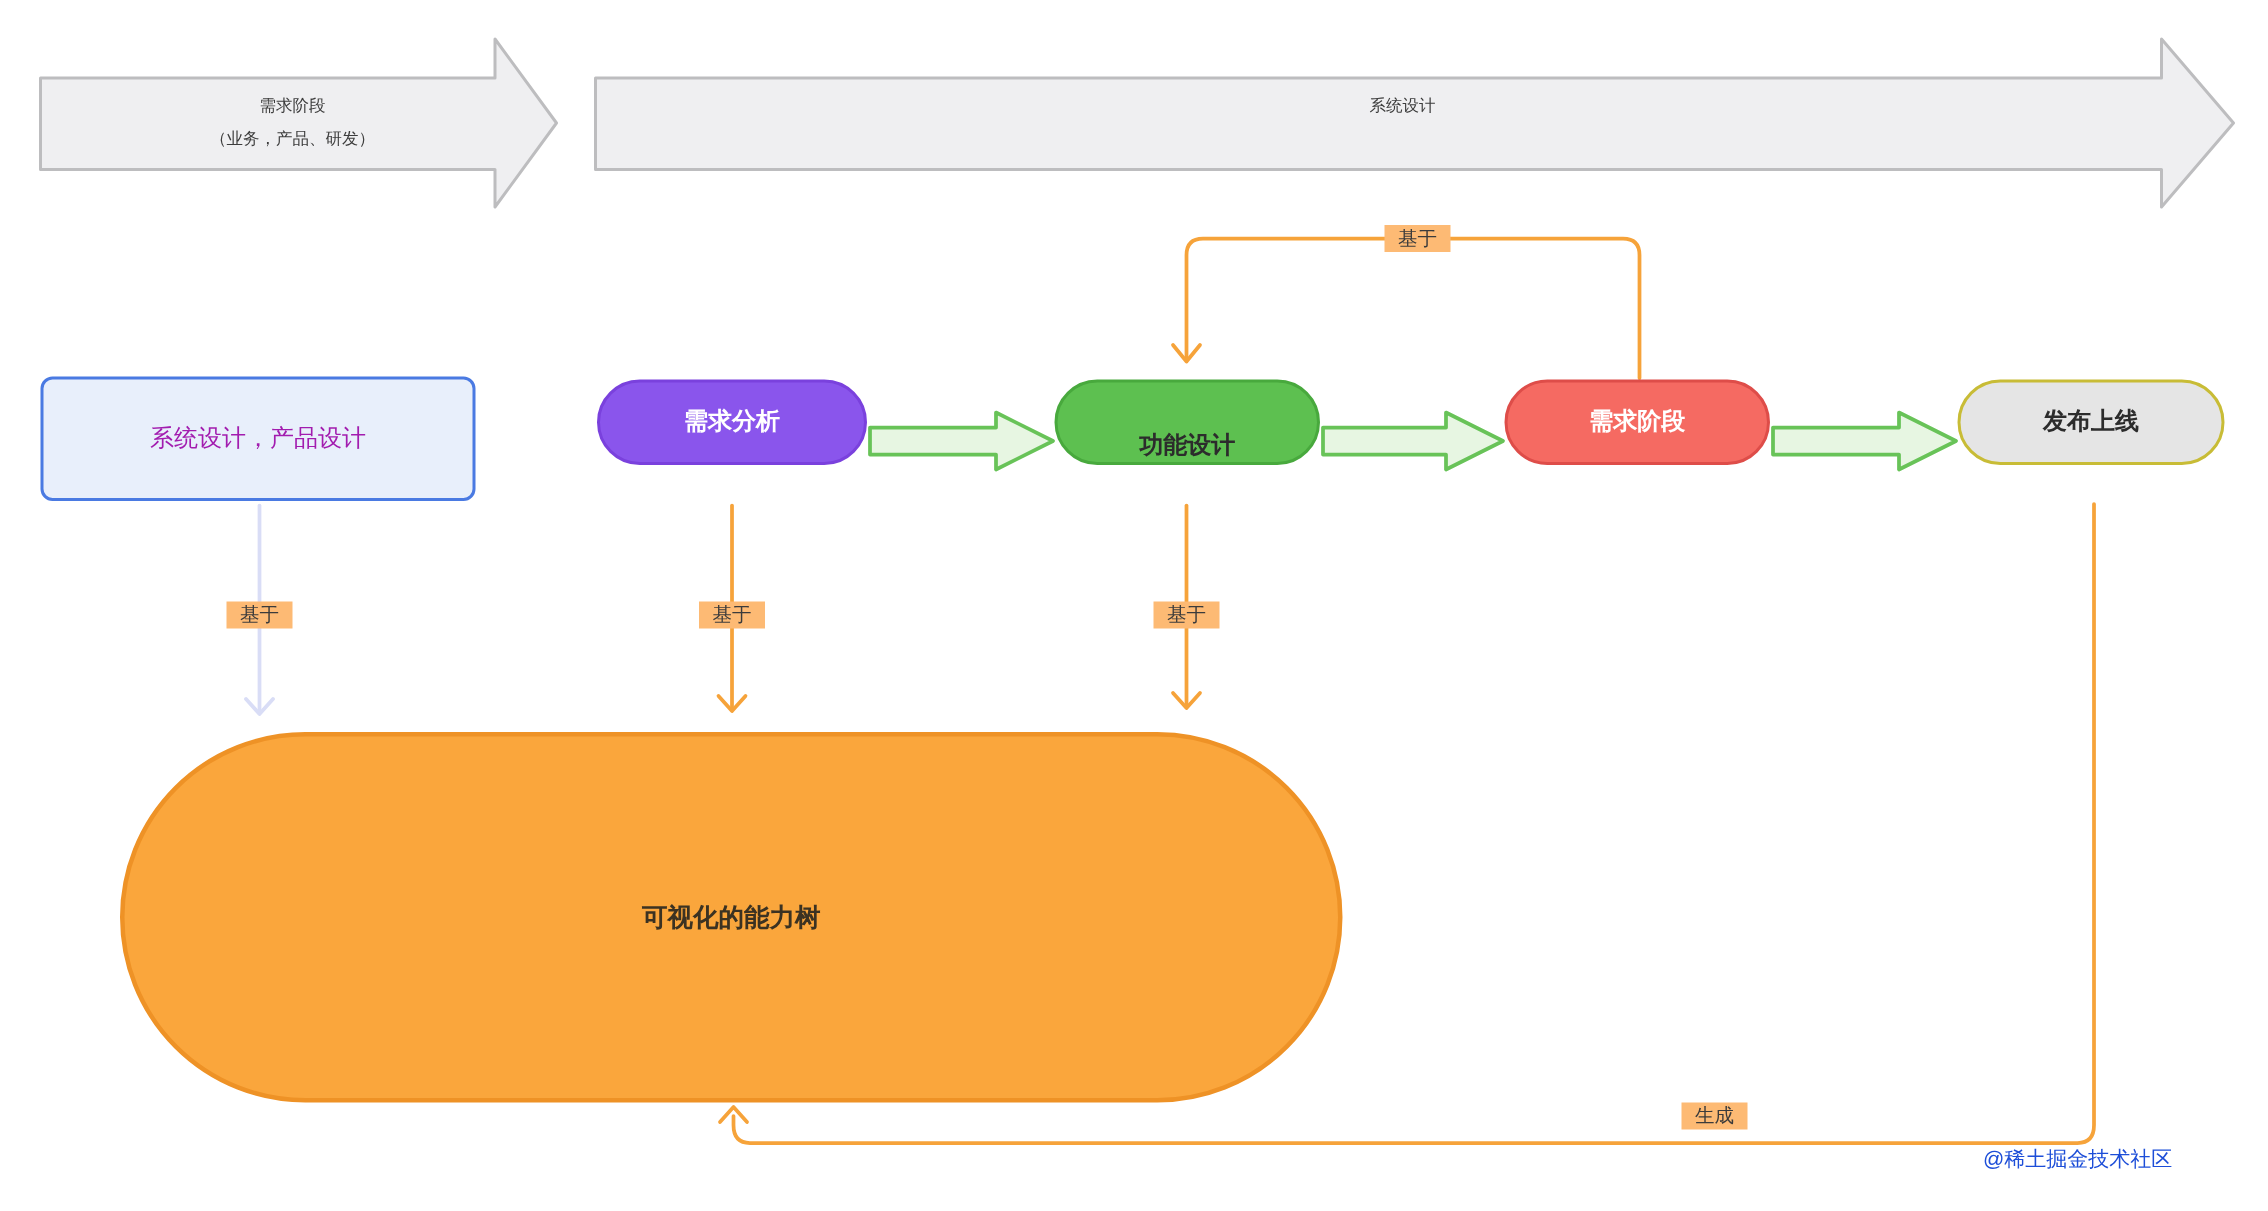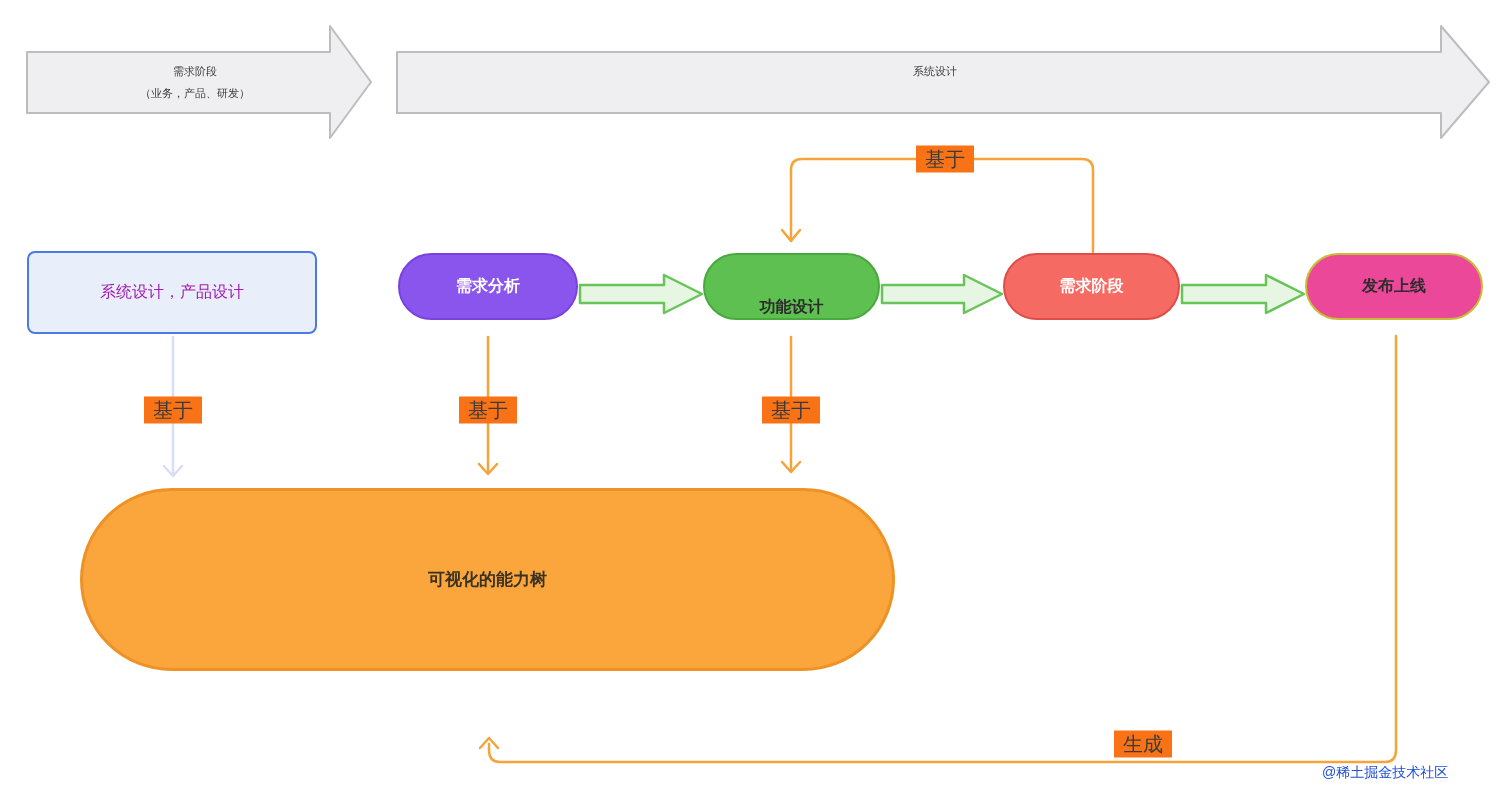--- a/index.html
+++ b/index.html
@@ -32,45 +32,45 @@
   }
   .side-box {
     left: 27px; top: 251px; width: 290px; height: 83px;
     background: #e8effb;
     border: 2px solid #4a7ae2;
     border-radius: 8px;
     color: #a21caf;
     font-weight: 500;
   }
   .pill {
-    top: 253px; height: 67px;
+    top: 253px; height: 57px;
     border-radius: 41px;
     font-weight: bold;
   }
   .pill-0 { left: 398px; width: 180px; background: #8a55ec; border: 2px solid #7a41dd; color: #ffffff; }
   .pill-1 { left: 703px; width: 177px; background: #5dc050; border: 2px solid #48a93d; color: #2c2c2c; align-items: flex-end; }
   .pill-2 { left: 1003px; width: 177px; background: #f56a62; border: 2px solid #de4d49; color: #ffffff; }
-  .pill-3 { left: 1305px; width: 178px; background: #ec4899; border: 2px solid #c8bc36; color: #2c2c2c; }
+  .pill-3 { left: 1305px; width: 178px; background: #e5e5e5; border: 2px solid #c8bc36; color: #2c2c2c; }
   .blob {
-    left: 80px; top: 488px; width: 815px; height: 183px;
+    left: 80px; top: 488px; width: 815px; height: 247px;
     background: #faa63c;
     border: 3px solid #ee9226;
     border-radius: 124px;
     color: #3b3222;
     font-weight: bold;
     font-size: 17px;
   }
 
   .edge-label {
     position: absolute;
     transform: translate(-50%, -50%);
-    background: #f97316;
+    background: #fdba74;
     padding: 0 9px;
     color: #3b3b3b;
-    font-size: 20px;
+    font-size: 13px;
     white-space: nowrap;
   }
 
   .watermark {
     position: absolute;
     left: 1322px;
     top: 764px;
     color: #1d4ed8;
     font-size: 14px;
     white-space: nowrap;

